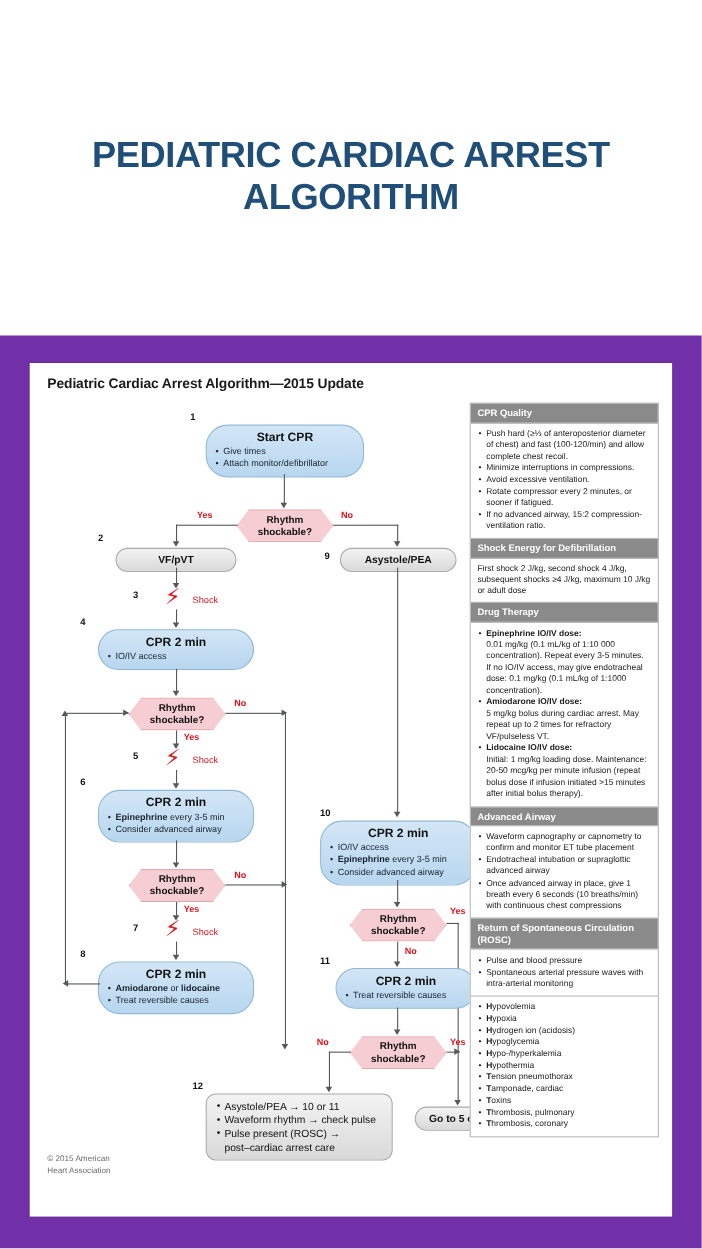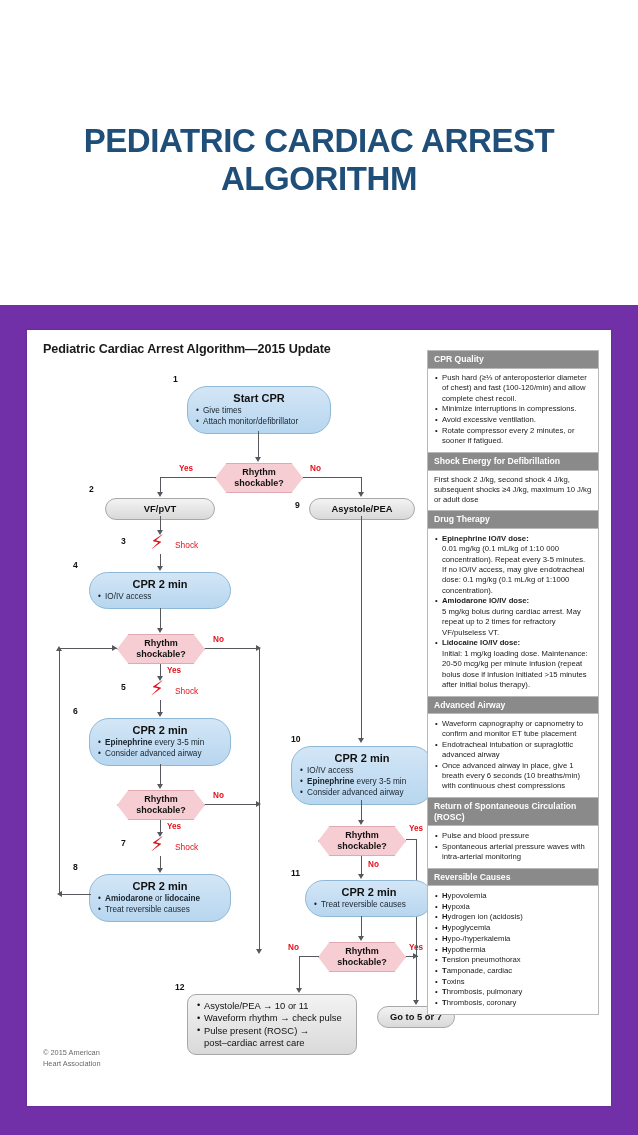--- a/index.html
+++ b/index.html
@@ -105,21 +105,21 @@
   .ln.v { width:1.4px; }
   .ln.h { height:1.4px; }
   .arw { position:absolute; width:0; height:0; }
   .arw.d { border-left:3.4px solid transparent; border-right:3.4px solid transparent; border-top:5px solid #55585c; }
   .arw.r { border-top:3.4px solid transparent; border-bottom:3.4px solid transparent; border-left:5px solid #55585c; }
   .arw.l { border-top:3.4px solid transparent; border-bottom:3.4px solid transparent; border-right:5px solid #55585c; }
   .arw.u { border-left:3.4px solid transparent; border-right:3.4px solid transparent; border-bottom:5px solid #55585c; }
 
   
   .panel {
-    position:absolute; left:400px; top:20px; width:172px;
+    position:absolute; left:400px; top:36px; width:172px;
     border:1px solid #b9b9b9; background:#fff;
   }
   .p-head {
     background:#8a8a8a; color:#fff;
     font-size:8.6px; font-weight:bold;
     padding:3px 6px; line-height:1.25;
     border-bottom:1px solid #b9b9b9;
   }
   .p-body {
     padding:4px 6px 5px 6px; font-size:7.7px; color:#1b1b1b; line-height:1.33;
@@ -331,20 +331,21 @@
 
   <div class="panel">
 
     <div class="p-head">CPR Quality</div>
     <div class="p-body">
       <ul>
         <li>Push hard (≥⅓ of anteroposterior diameter of chest) and fast (100-120/min) and allow complete chest recoil.</li>
         <li>Minimize interruptions in compressions.</li>
         <li>Avoid excessive ventilation.</li>
         <li>Rotate compressor every 2 minutes, or sooner if fatigued.</li>
+        <li>If no advanced airway, 15:2 compression-ventilation ratio.</li>
       </ul>
     </div>
 
     <div class="p-head">Shock Energy for Defibrillation</div>
     <div class="p-body">
       <div>First shock 2 J/kg, second shock 4 J/kg, subsequent shocks ≥4 J/kg, maximum 10 J/kg or adult dose</div>
     </div>
 
     <div class="p-head">Drug Therapy</div>
     <div class="p-body">
@@ -369,21 +370,20 @@
     </div>
 
     <div class="p-head">Return of Spontaneous Circulation (ROSC)</div>
     <div class="p-body">
       <ul>
         <li>Pulse and blood pressure</li>
         <li>Spontaneous arterial pressure waves with intra-arterial monitoring</li>
       </ul>
     </div>
 
-    <div class="p-head">Reversible Causes</div>
     <div class="p-body" style="border-bottom:none;">
       <ul id="reversible-list">
           <li><b>H</b>ypovolemia</li>
           <li><b>H</b>ypoxia</li>
           <li><b>H</b>ydrogen ion (acidosis)</li>
           <li><b>H</b>ypoglycemia</li>
           <li><b>H</b>ypo-/hyperkalemia</li>
           <li><b>H</b>ypothermia</li>
           <li><b>T</b>ension pneumothorax</li>
           <li><b>T</b>amponade, cardiac</li>

